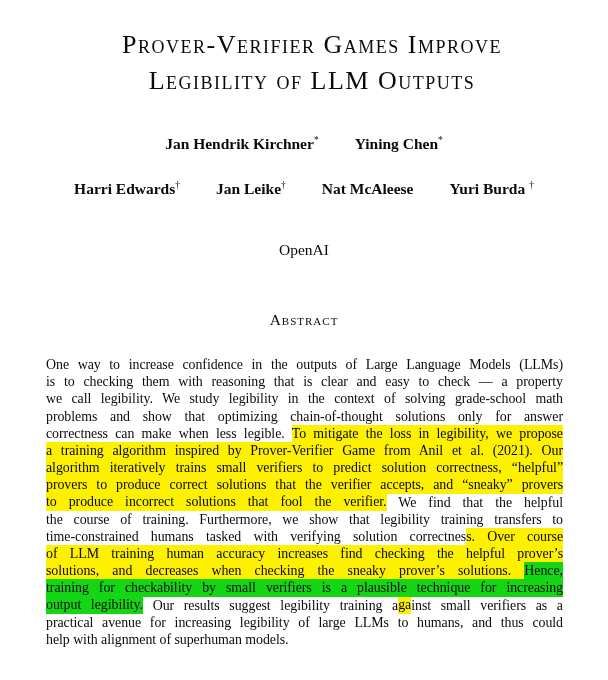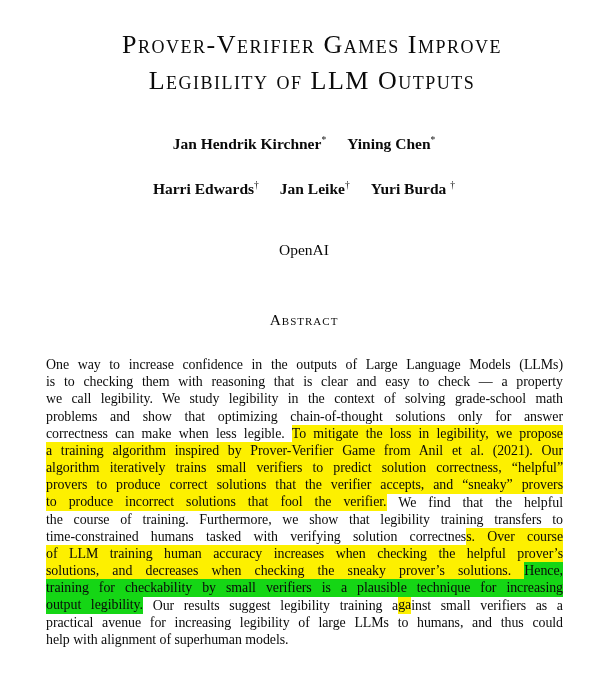--- a/index.html
+++ b/index.html
@@ -26,21 +26,21 @@
     font-size: 26px;
     line-height: 36px;
     letter-spacing: 1.5px;
   }
   .title-line { display: block; margin-left: 16px; }
 
   .authors-row {
     display: flex;
     justify-content: center;
     align-items: baseline;
-    column-gap: 21px;
+    column-gap: 36px;
     font-weight: bold;
     font-size: 15.5px;
     line-height: 21px;
   }
   .authors-row-1 { margin-top: 34px; }
   .authors-row-2 { margin-top: 24px; }
   .author { white-space: nowrap; }
   sup.mark {
     font-weight: normal;
     font-size: 9.5px;
@@ -93,40 +93,41 @@
     <span class="title-line">Legibility of LLM Outputs</span>
   </h1>
 
   <div class="authors-row authors-row-1" id="authors-row-1">
       <span class="author">Jan Hendrik Kirchner<sup class="mark">*</sup></span>
       <span class="author">Yining Chen<sup class="mark">*</sup></span>
     </div>
   <div class="authors-row authors-row-2" id="authors-row-2">
       <span class="author">Harri Edwards<sup class="mark">†</sup></span>
       <span class="author">Jan Leike<sup class="mark">†</sup></span>
+      <span class="author">Nat McAleese</span>
       <span class="author">Yuri Burda<sup class="mark spaced">†</sup></span>
     </div>
 
   <div class="affiliation">OpenAI</div>
 
   <div class="abstract-heading">Abstract</div>
 
   <div class="abstract-body" id="abstract-body">
       <div class="abs-line"><span>One way to increase confidence in the outputs of Large Language Models (LLMs)</span></div>
       <div class="abs-line"><span>is to checking them with reasoning that is clear and easy to check — a property</span></div>
       <div class="abs-line"><span>we call legibility. We study legibility in the context of solving grade-school math</span></div>
       <div class="abs-line"><span>problems and show that optimizing chain-of-thought solutions only for answer</span></div>
       <div class="abs-line"><span>correctness can make when less legible. </span><span class="hl-y">To mitigate the loss in legibility, we propose</span></div>
       <div class="abs-line"><span class="hl-y">a training algorithm inspired by Prover-Verifier Game from Anil et al. (2021). Our</span></div>
       <div class="abs-line"><span class="hl-y">algorithm iteratively trains small verifiers to predict solution correctness, “helpful”</span></div>
       <div class="abs-line"><span class="hl-y">provers to produce correct solutions that the verifier accepts, and “sneaky” provers</span></div>
       <div class="abs-line"><span class="hl-y">to produce incorrect solutions that fool the verifier.</span><span> We find that the helpful</span></div>
       <div class="abs-line"><span>the course of training. Furthermore, we show that legibility training transfers to</span></div>
       <div class="abs-line"><span>time-constrained humans tasked with verifying solution correctnes</span><span class="hl-y">s. Over course</span></div>
-      <div class="abs-line"><span class="hl-y">of LLM training human accuracy increases when checking the helpful prover’s</span></div>
+      <div class="abs-line"><span class="hl-y">of LLM training human accuracy increases find checking the helpful prover’s</span></div>
       <div class="abs-line"><span class="hl-y">solutions, and decreases when checking the sneaky prover’s solutions. </span><span class="hl-g">Hence,</span></div>
       <div class="abs-line"><span class="hl-g">training for checkability by small verifiers is a plausible technique for increasing</span></div>
       <div class="abs-line"><span class="hl-g">output legibility.</span><span> Our results suggest legibility training a</span><span class="hl-y">ga</span><span>inst small verifiers as a</span></div>
       <div class="abs-line"><span>practical avenue for increasing legibility of large LLMs to humans, and thus could</span></div>
       <div class="abs-line last"><span>help with alignment of superhuman models.</span></div>
     </div>
 
 </div>
 
 </body></html>

